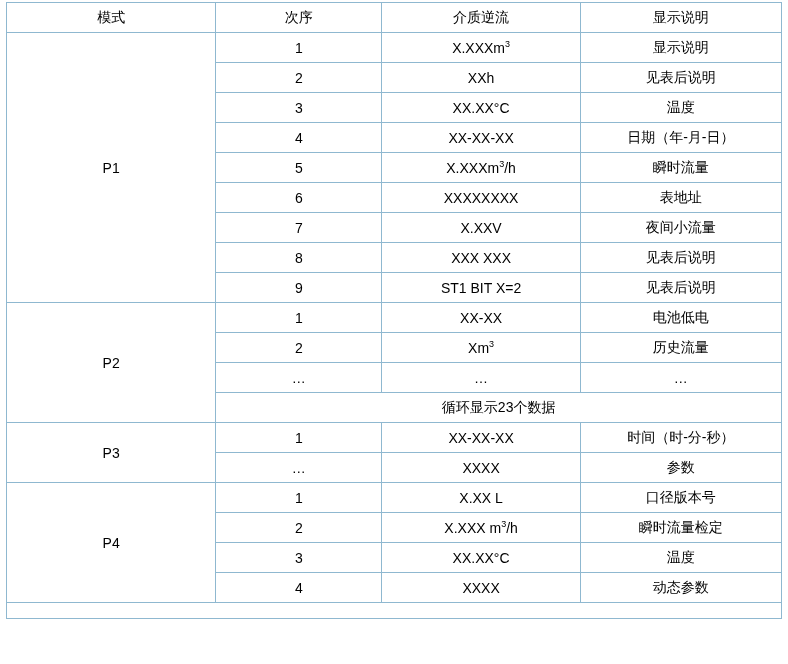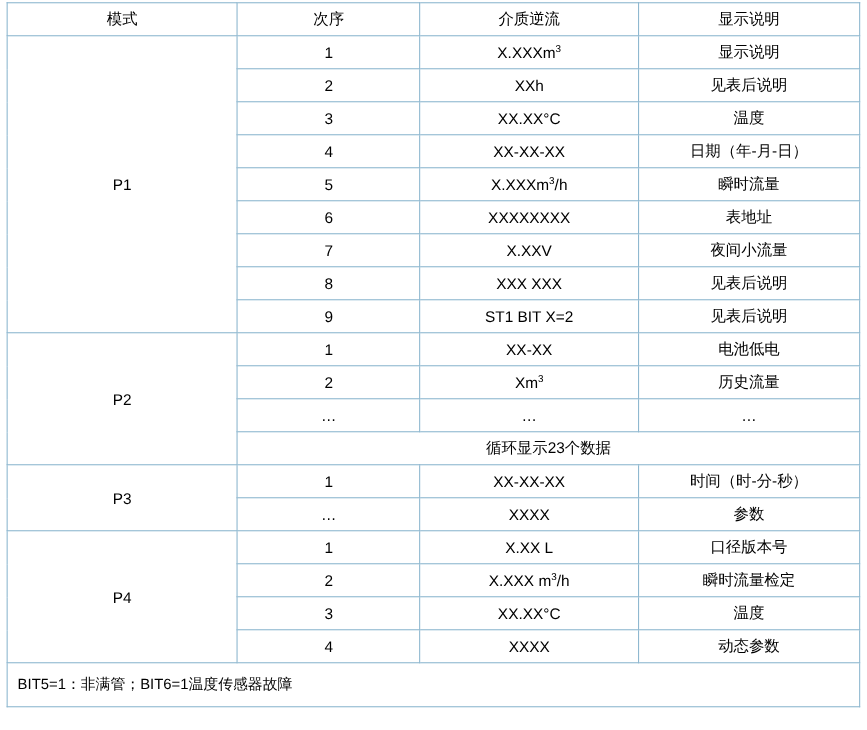--- a/index.html
+++ b/index.html
@@ -190,16 +190,15 @@
       </tr>
       <tr>
         <td class="tint">4</td>
         <td class="tint">XXXX</td>
         <td class="tint">动态参数</td>
       </tr>
     </tbody>
   </table>
 
   <div class="notes">
-    <div class="line">BIT5=1：非满管；BIT6=1温度传感器故障</div>
   </div>
 
 </div>
 
 </body></html>

